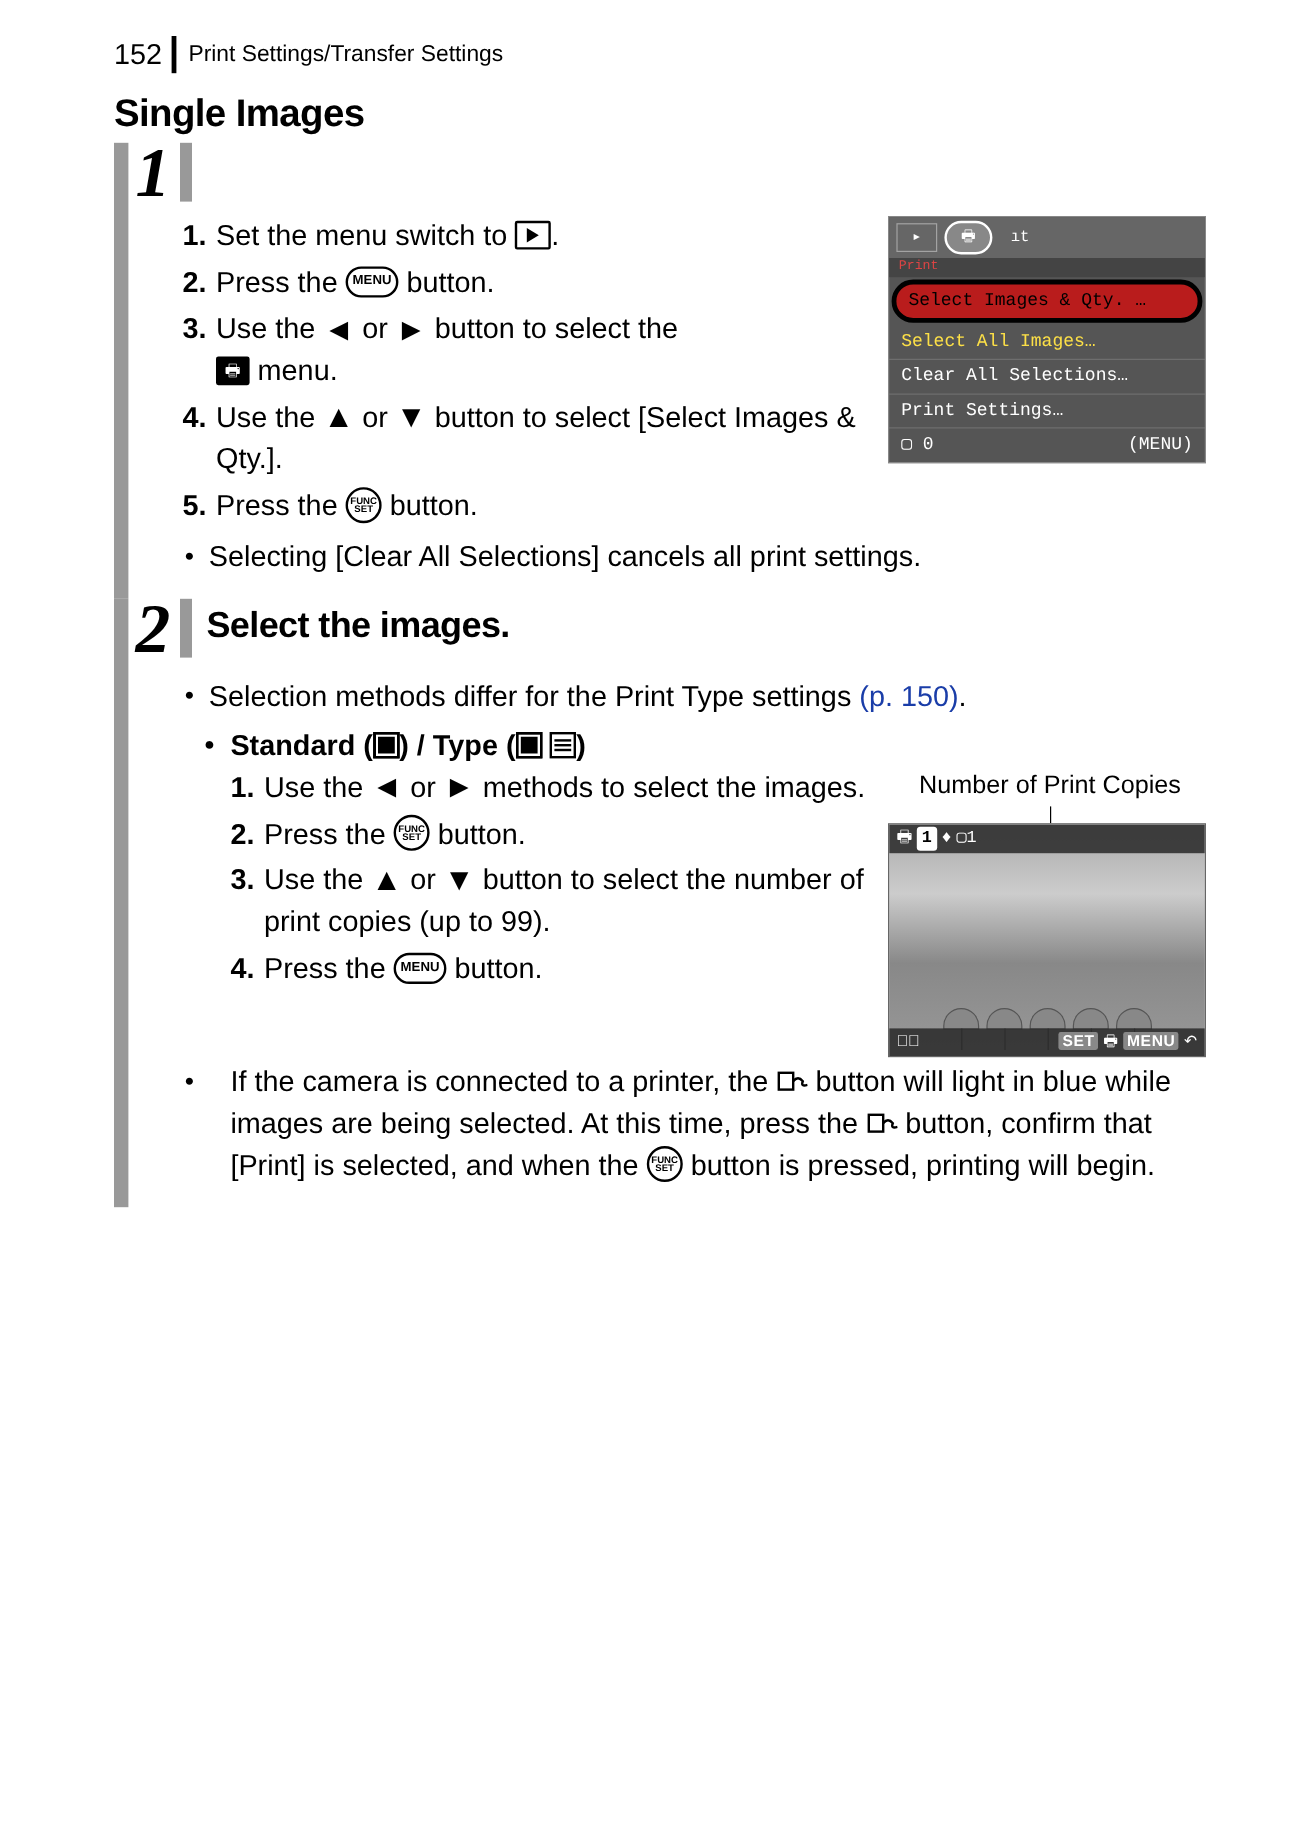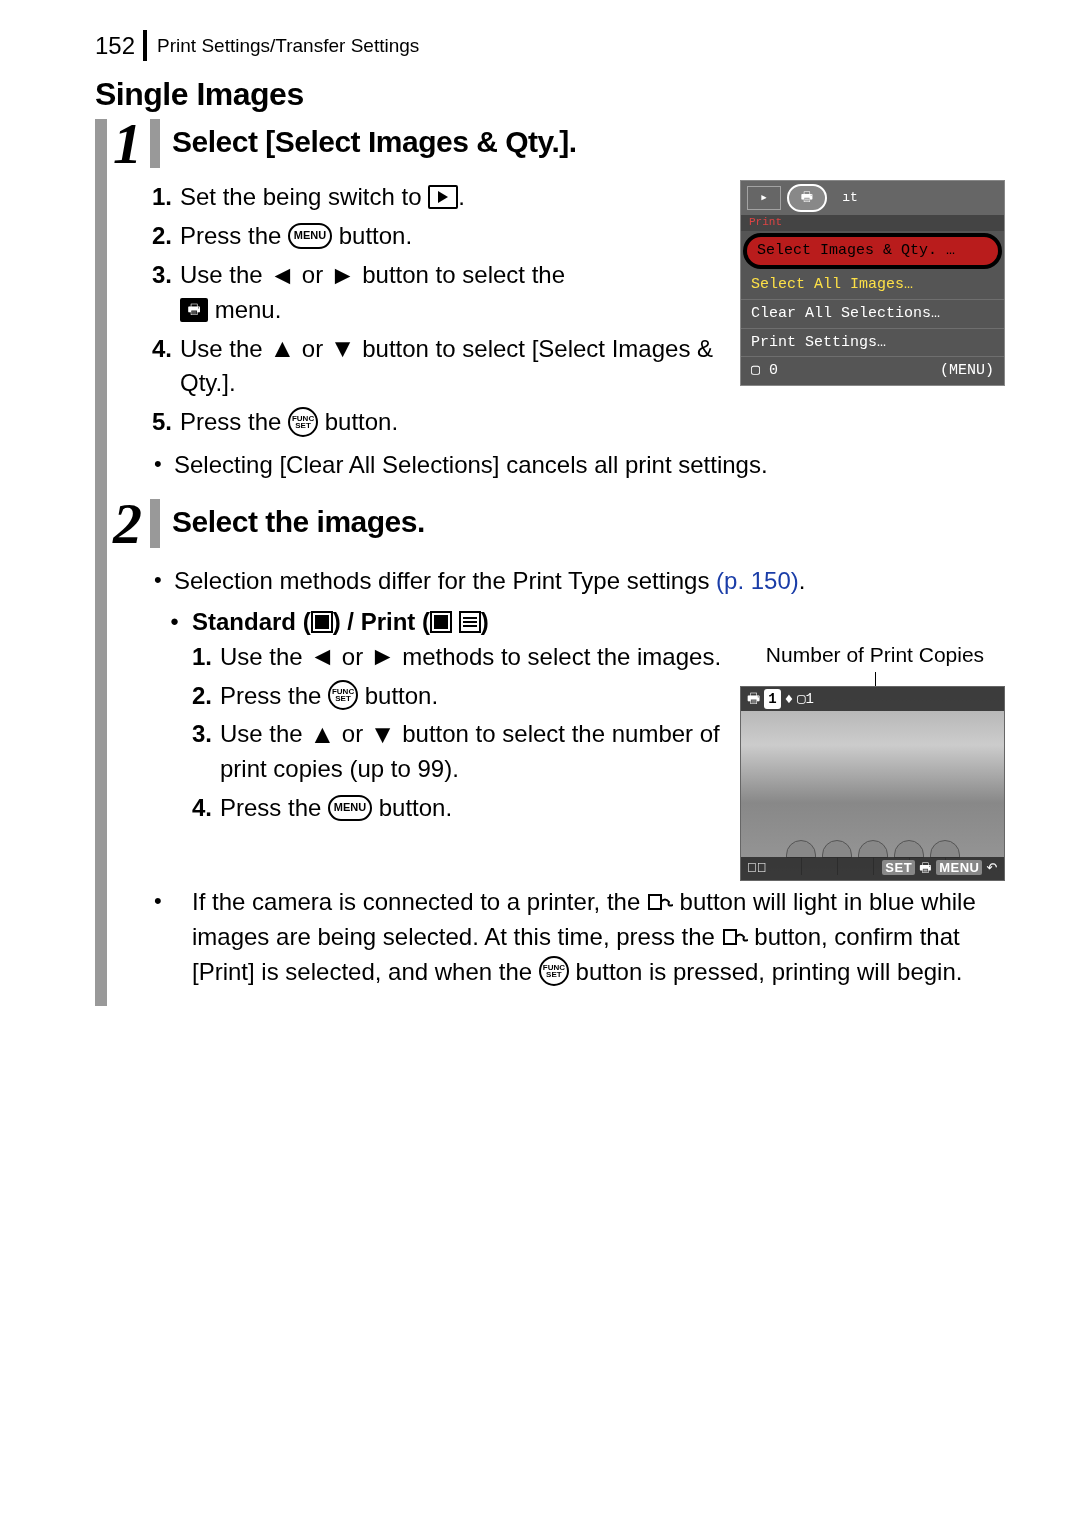--- a/index.html
+++ b/index.html
@@ -316,28 +316,27 @@
   <div class="header">
     <div class="page-num">152</div>
     <div class="bread">Print Settings/Transfer Settings</div>
   </div>
 
   <div class="section-title">Single Images</div>
 
   <div class="step-block">
     <div class="step-head">
       <div class="big-num">1</div>
-      <div class="step-title">Select [Select Images &amp; Qty.].</div>
     </div>
     <div class="step-body">
       <div class="two-col">
         <div class="left-col">
           <ol class="num">
             <li>
-              <span>Set the being switch to </span><span class="ic ic-play"></span><span>.</span>
+              <span>Set the menu switch to </span><span class="ic ic-play"></span><span>.</span>
             </li>
             <li>
               <span>Press the </span><span class="ic ic-menu">MENU</span><span> button.</span>
             </li>
             <li>
               <span>Use the </span><span class="ic ic-arrow">◄</span><span> or </span><span class="ic ic-arrow">►</span><span> button to select the </span><br><span class="ic ic-print"></span><span> menu.</span>
             </li>
             <li>
               <span>Use the </span><span class="ic ic-arrow">▲</span><span> or </span><span class="ic ic-arrow">▼</span><span> button to select [Select Images &amp; Qty.].</span>
             </li>
@@ -374,21 +373,21 @@
       <div class="big-num">2</div>
       <div class="step-title">Select the images.</div>
     </div>
     <div class="step-body">
       <div class="bullet">
         <span>Selection methods differ for the Print Type settings </span><span class="link">(p. 150)</span><span>.</span>
       </div>
 
       <div class="sub-bullet">
         <span class="sub-bullet-title">
-          <span>Standard (</span><span class="ic ic-sq"></span><span>) / Print (</span><span class="ic ic-sq"></span> <span class="ic ic-sqi"></span><span>)</span>
+          <span>Standard (</span><span class="ic ic-sq"></span><span>) / Type (</span><span class="ic ic-sq"></span> <span class="ic ic-sqi"></span><span>)</span>
         </span>
       </div>
 
       <div class="two-col" style="align-items:flex-start;">
         <div class="left-col">
           <ol class="num nested">
             <li>
               <span>Use the </span><span class="ic ic-arrow">◄</span><span> or </span><span class="ic ic-arrow">►</span><span> methods to select the images.</span>
             </li>
             <li>

